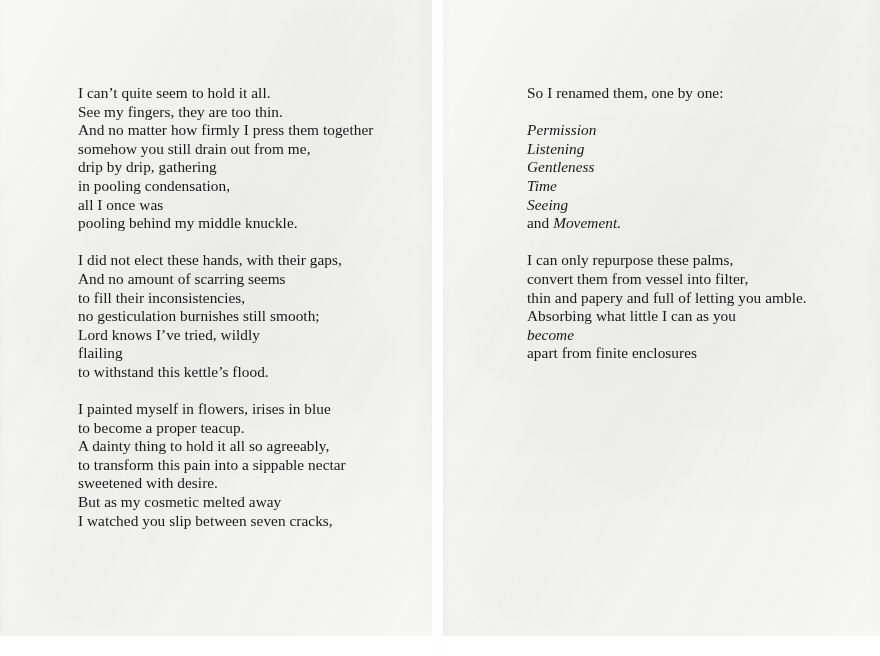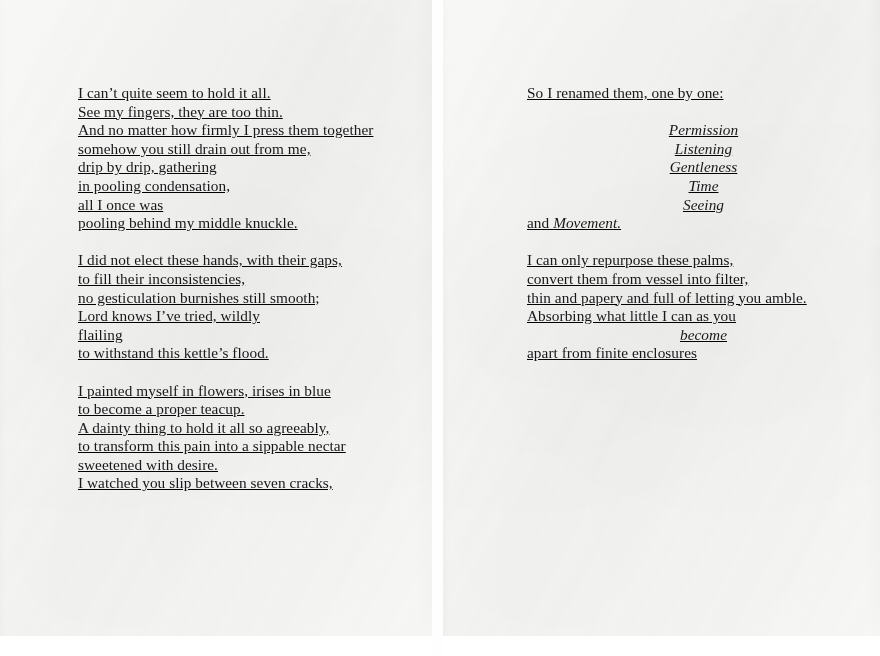--- a/index.html
+++ b/index.html
@@ -20,21 +20,20 @@
     height: 656px;
     display: flex;
     background: #ffffff;
   }
 
   .page {
     position: relative;
     height: 636px;
     background: #f6f6f4;
     box-sizing: border-box;
-    text-decoration: underline;
   }
 
   
   .page::before {
     content: "";
     position: absolute;
     inset: 0;
     pointer-events: none;
     background-image:
       radial-gradient(circle at 18% 12%, rgba(0,0,0,0.014) 0 38%, rgba(0,0,0,0) 70%),
@@ -87,21 +86,20 @@
   .stanza:last-child {
     margin-bottom: 0;
   }
 
   .line {
     white-space: pre;
   }
 
   .line.italic {
     font-style: italic;
-    text-align: center;
   }
 
   .line em {
     font-style: italic;
   }
 </style>
 </head>
 <body>
 
 <div class="spread">
@@ -115,33 +113,35 @@
         <div class="line">And no matter how firmly I press them together</div>
         <div class="line">somehow you still drain out from me,</div>
         <div class="line">drip by drip, gathering</div>
         <div class="line">in pooling condensation,</div>
         <div class="line">all I once was</div>
         <div class="line">pooling behind my middle knuckle.</div>
       </div>
 
       <div class="stanza">
         <div class="line">I did not elect these hands, with their gaps,</div>
+        <div class="line">And no amount of scarring seems</div>
         <div class="line">to fill their inconsistencies,</div>
         <div class="line">no gesticulation burnishes still smooth;</div>
         <div class="line">Lord knows I’ve tried, wildly</div>
         <div class="line">flailing</div>
         <div class="line">to withstand this kettle’s flood.</div>
       </div>
 
       <div class="stanza">
         <div class="line">I painted myself in flowers, irises in blue</div>
         <div class="line">to become a proper teacup.</div>
         <div class="line">A dainty thing to hold it all so agreeably,</div>
         <div class="line">to transform this pain into a sippable nectar</div>
         <div class="line">sweetened with desire.</div>
+        <div class="line">But as my cosmetic melted away</div>
         <div class="line">I watched you slip between seven cracks,</div>
       </div>
 
     </div>
   </div>
 
   <div class="gutter"></div>
 
   <div class="page page-right">
     <div class="poem poem-right">

